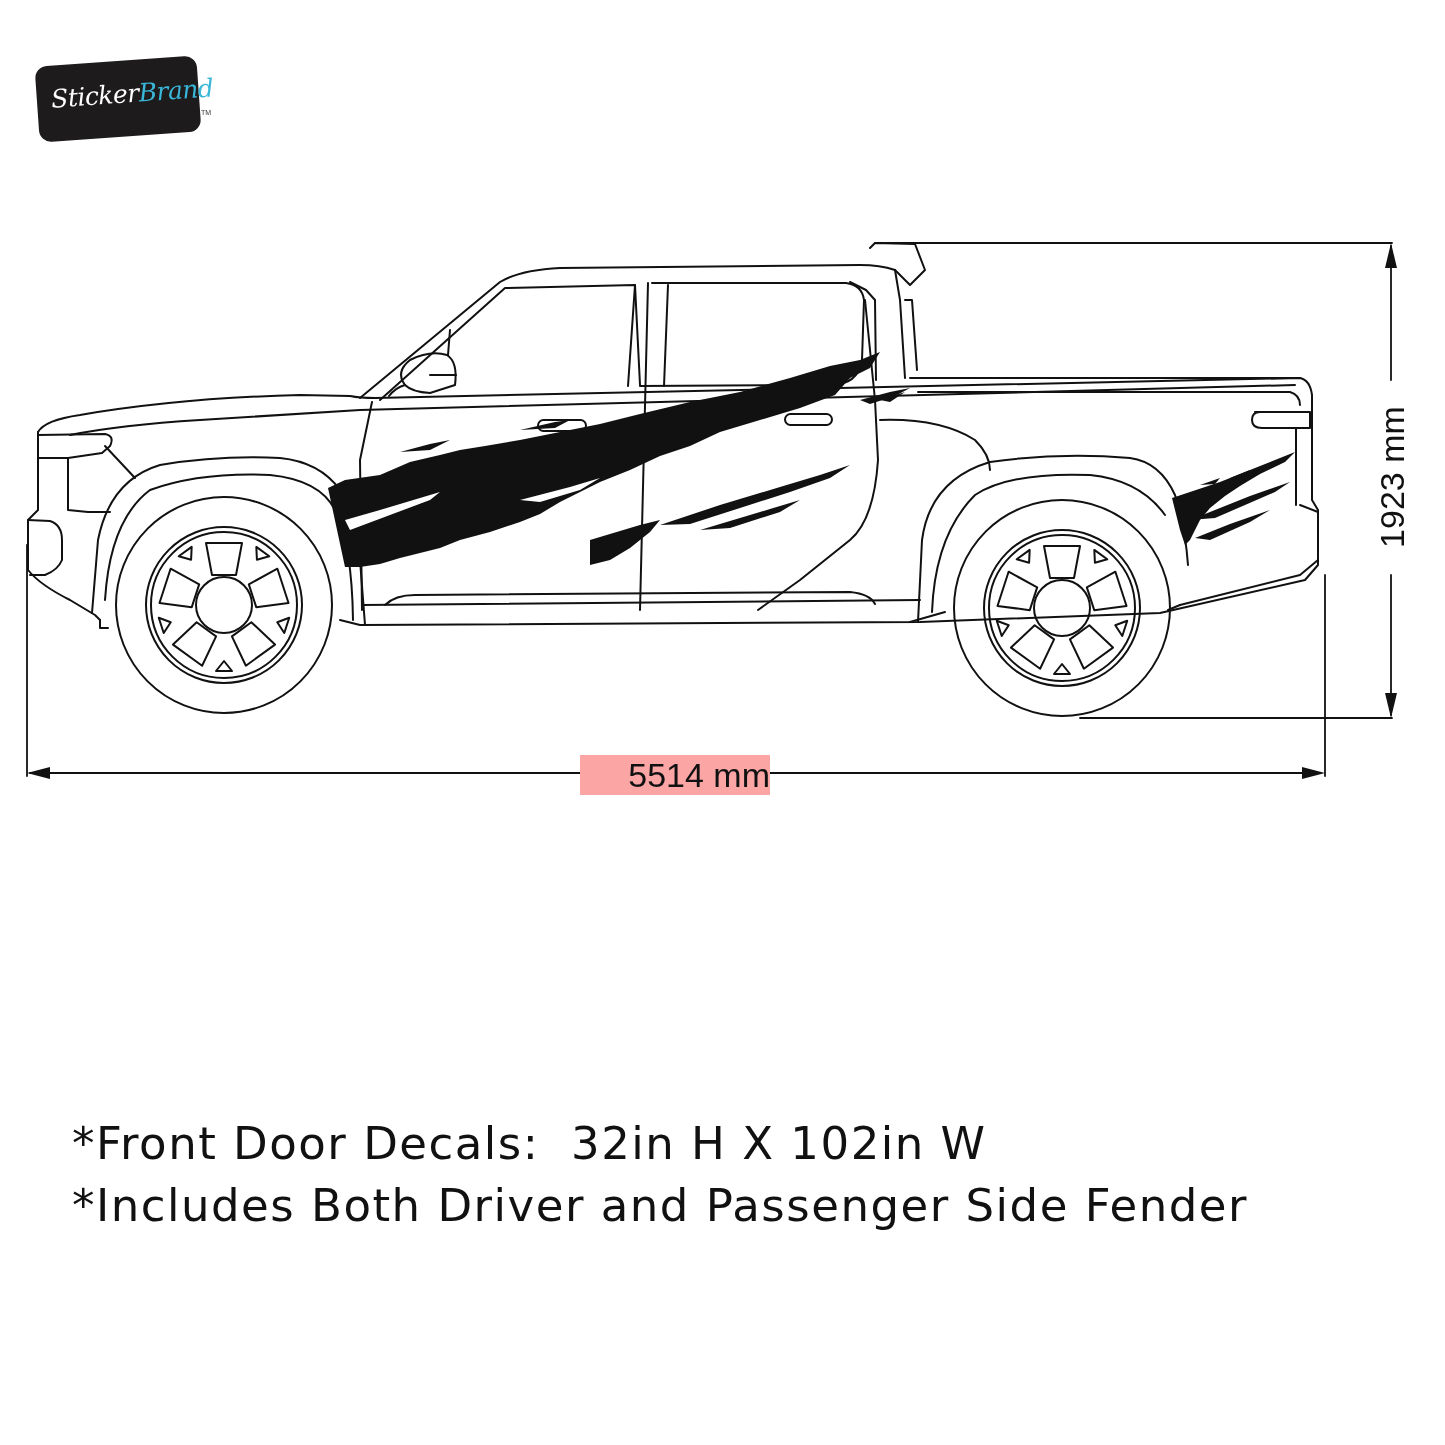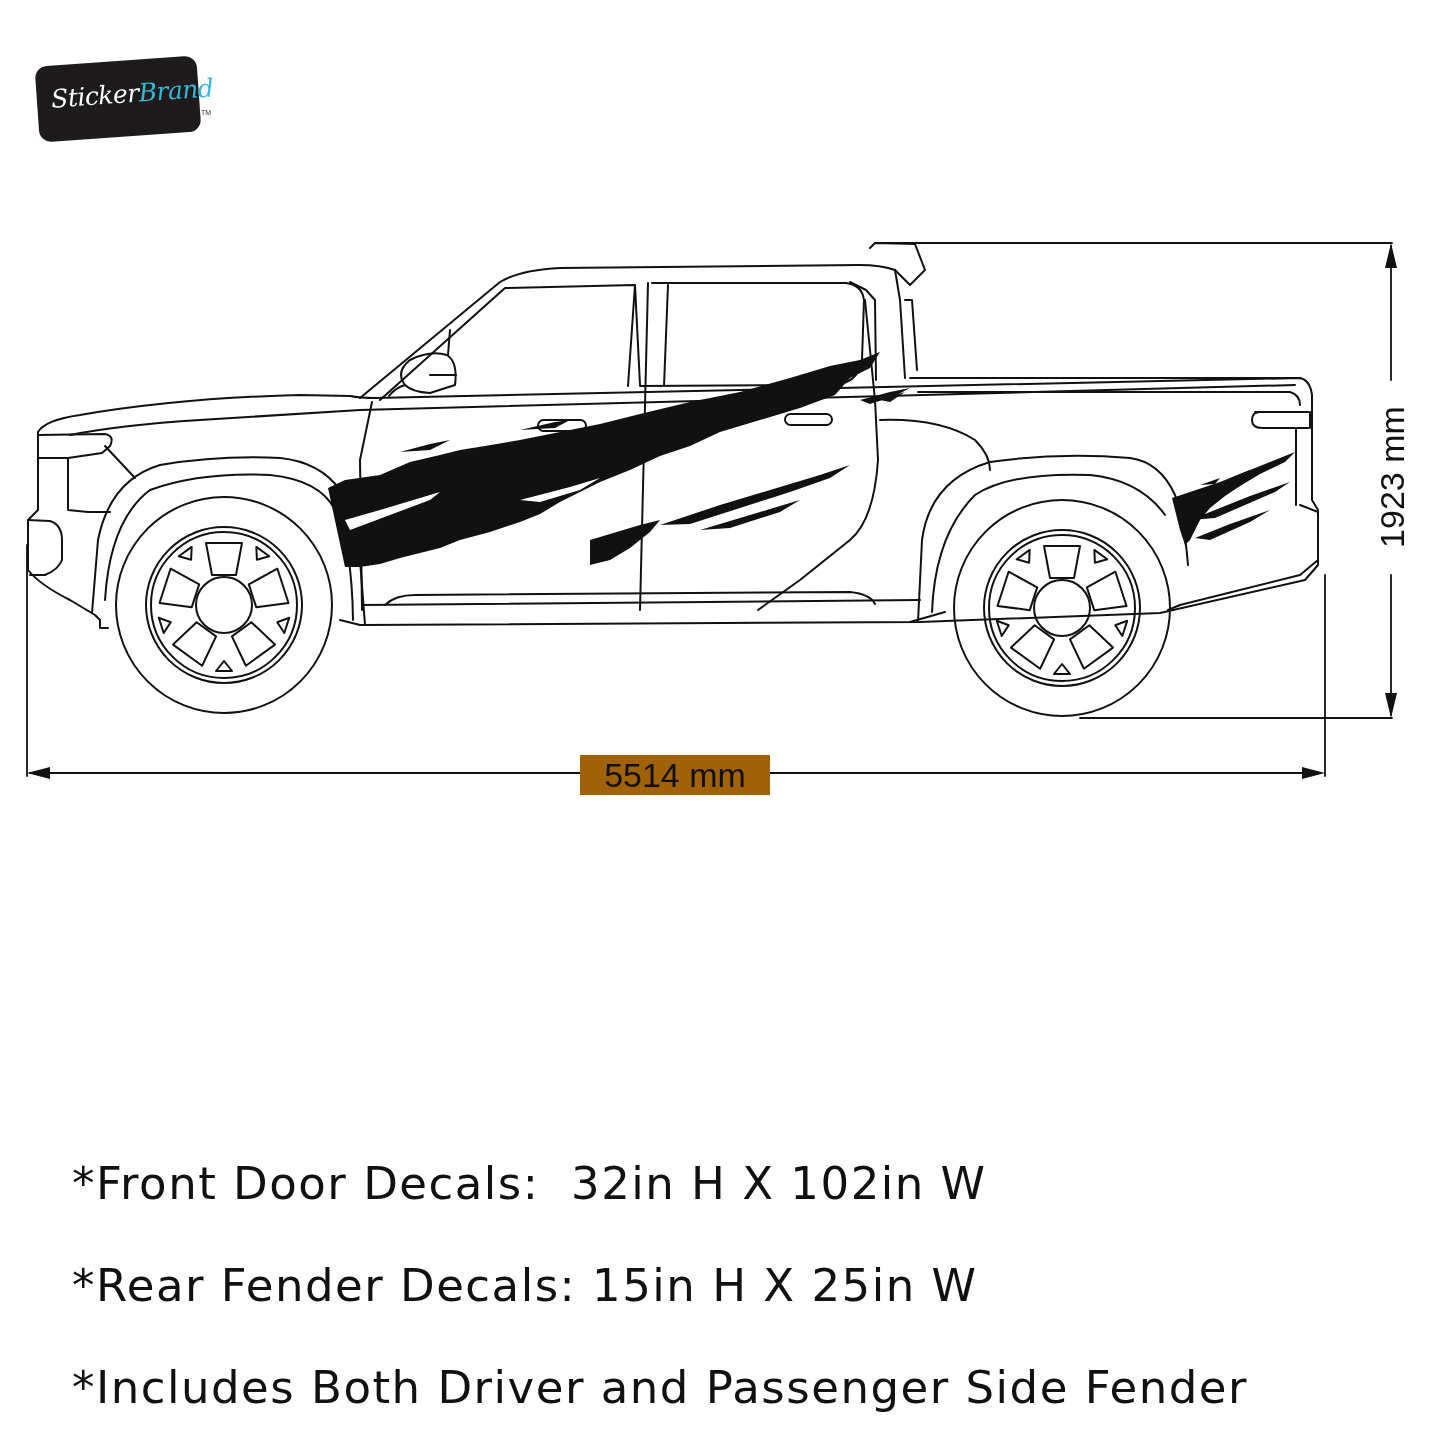--- a/index.html
+++ b/index.html
@@ -4,24 +4,24 @@
 <style>
   html,body{margin:0;padding:0;background:#ffffff;}
   body{width:1445px;height:1445px;position:relative;overflow:hidden;font-family:"Liberation Sans",sans-serif;}
   .logo{position:absolute;left:37px;top:57px;width:170px;height:82px;}
   .logo-bg{position:absolute;left:0;top:4px;width:162px;height:76px;background:#1d1b1c;border-radius:12px;transform:rotate(-4deg);}
   .logo-text{position:absolute;left:14px;top:22px;font-family:"DejaVu Serif",serif;font-style:italic;font-size:25px;letter-spacing:-0.5px;transform:rotate(-4deg);white-space:nowrap;}
   .logo-text .w{color:#ffffff;}
   .logo-text .b{color:#3ab6d8;}
   .logo-tm{position:absolute;left:164px;top:52px;font-size:7px;color:#333;}
   .drawing{position:absolute;left:0;top:0;}
-  .dim-h-label{position:absolute;left:580px;top:755px;width:190px;text-align:center;font-family:"Liberation Sans",sans-serif;font-size:34px;color:#111;background:#a16207;line-height:40px;}
+  .dim-h-label{position:absolute;left:580px;top:755px;width:190px;text-align:right;font-family:"Liberation Sans",sans-serif;font-size:34px;color:#111;background:#fca5a5;line-height:40px;}
   .dim-v-label{position:absolute;left:1297px;top:457px;width:190px;text-align:center;font-family:"Liberation Sans",sans-serif;font-size:34px;color:#111;background:#fff;line-height:40px;transform:rotate(-90deg);transform-origin:center center;}
   .notes{position:absolute;left:72px;top:1113px;font-family:"DejaVu Sans",sans-serif;font-weight:normal;font-size:45px;line-height:62px;color:#111;letter-spacing:1.5px;}
-  .note{white-space:pre;margin-top:40px;}
+  .note{white-space:pre;}
 </style>
 </head>
 <body>
 
 <div class="logo">
   <div class="logo-bg"></div>
   <div class="logo-text"><span class="w">Sticker</span><span class="b">Brand</span></div>
   <div class="logo-tm">TM</div>
 </div>
 
@@ -159,15 +159,14 @@
     <path d="M1200,485 L1220,478 L1215,484 Z"></path>
     <path d="M1230,478 L1250,470 L1245,476 Z"></path>
   </g>
 </svg>
 
 <div class="dim-h-label">5514 mm</div>
 <div class="dim-v-label">1923 mm</div>
 
 <div class="notes">
   <div class="note">*Front Door Decals:  32in H X 102in W</div>
-  <div class="note">*Rear Fender Decals: 15in H X 25in W</div>
   <div class="note">*Includes Both Driver and Passenger Side Fender</div>
 </div>
 
 </body></html>

